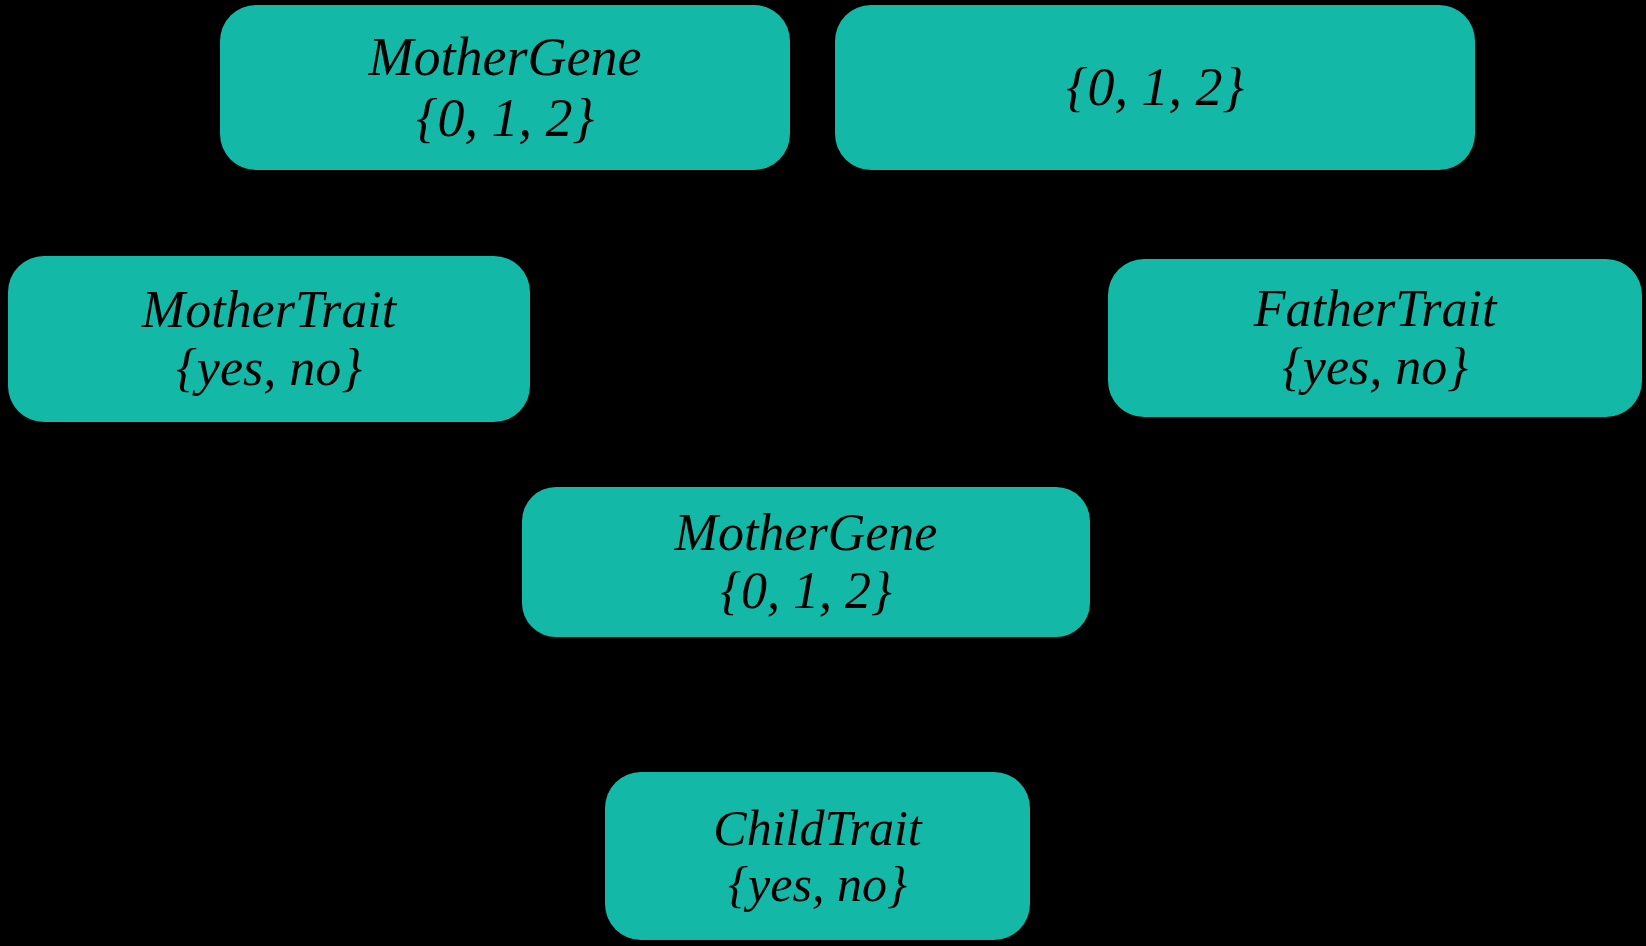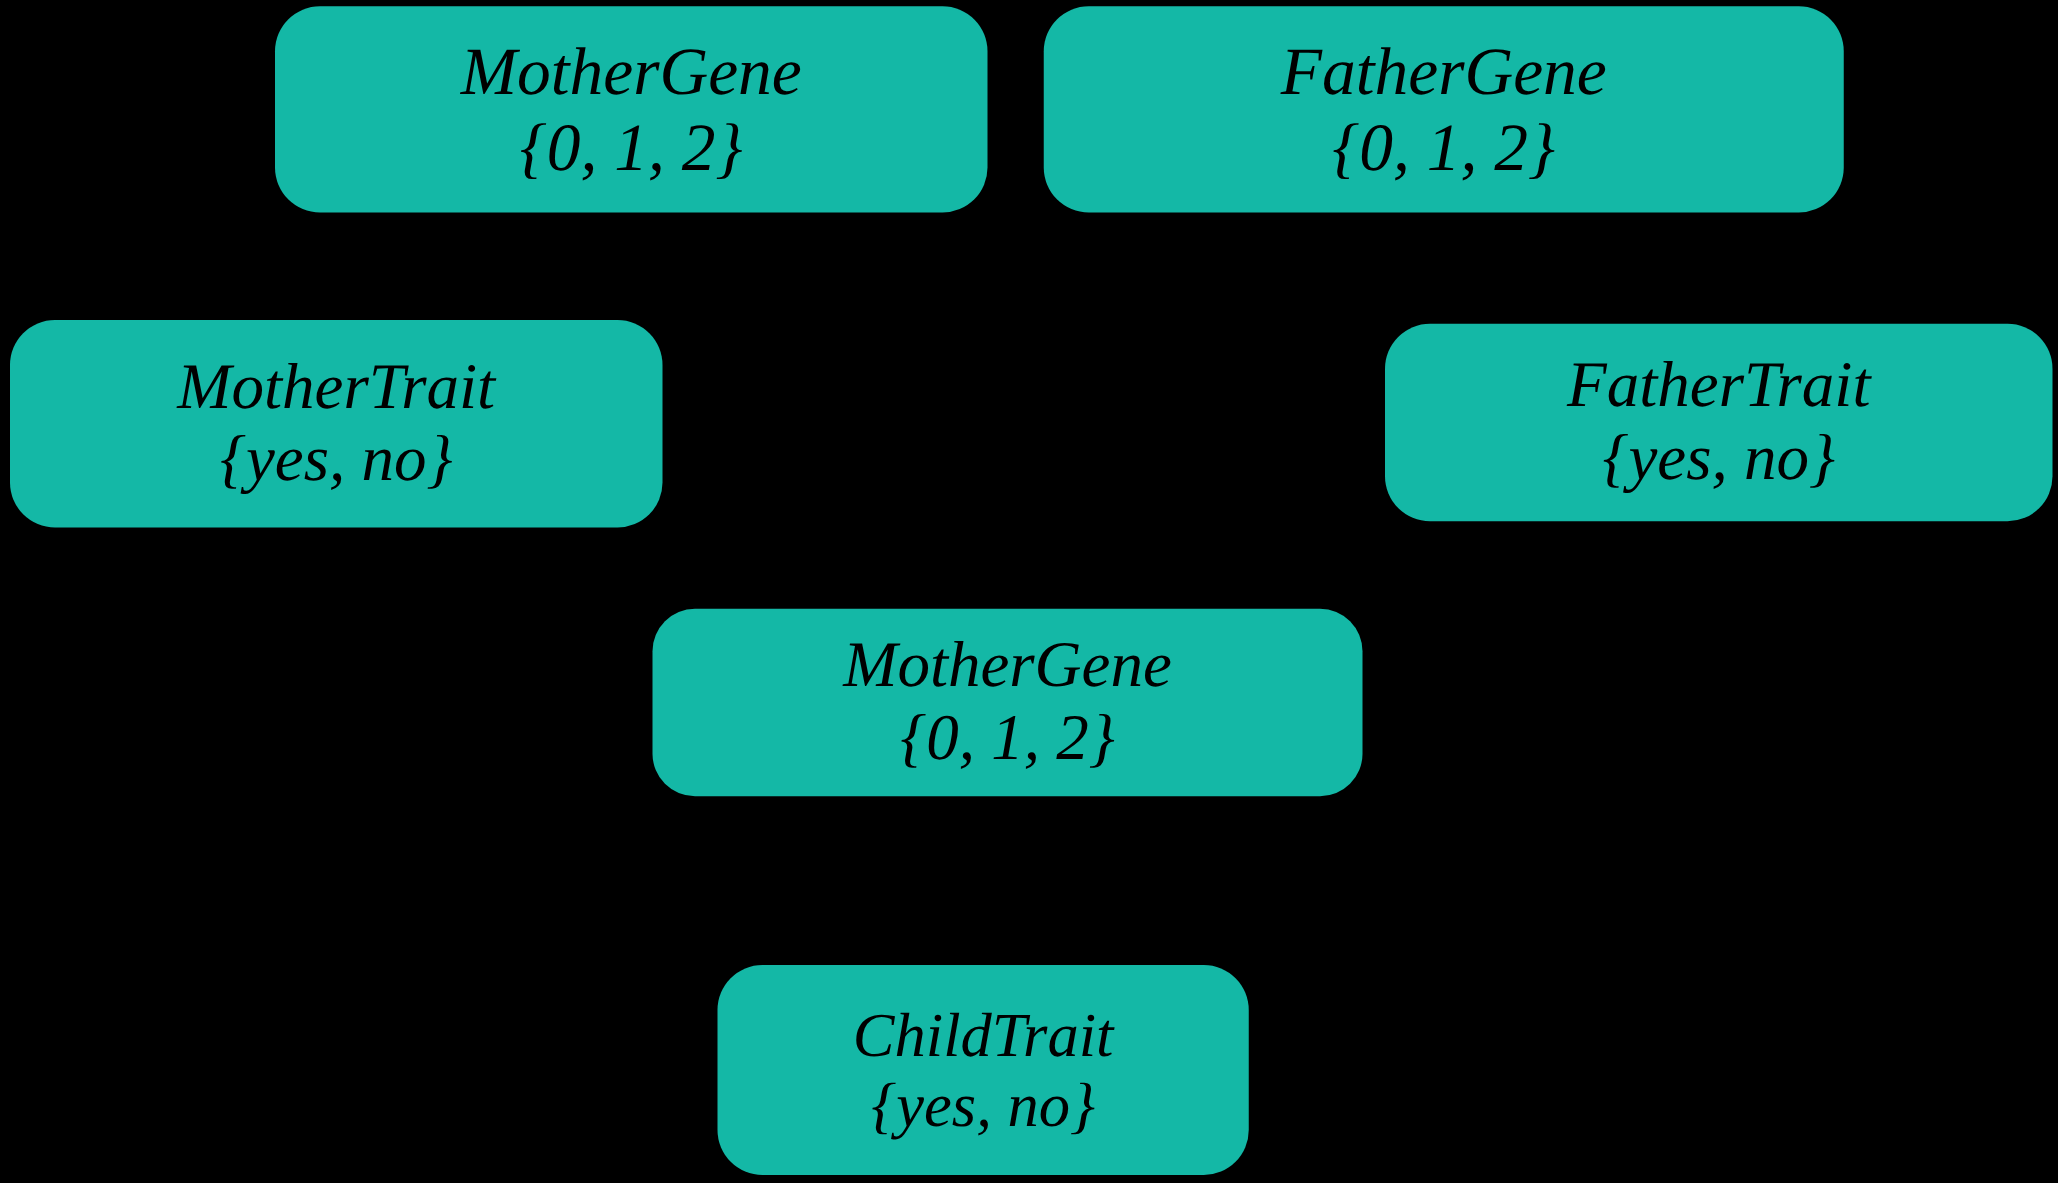--- a/index.html
+++ b/index.html
@@ -39,21 +39,21 @@
     display: block;
     white-space: nowrap;
   }
 
   
   #node-mother-gene   { left: 220px;  top: 5px;   width: 570px; height: 165px; border-radius: 36px; }
   #node-father-gene   { left: 835px;  top: 5px;   width: 640px; height: 165px; border-radius: 36px; }
   #node-mother-trait  { left: 8px;    top: 256px; width: 522px; height: 166px; border-radius: 36px; text-align: right; }
   #node-father-trait  { left: 1108px; top: 259px; width: 534px; height: 158px; border-radius: 36px; }
   #node-child-gene    { left: 522px;  top: 487px; width: 568px; height: 150px; border-radius: 34px; }
-  #node-child-trait   { left: 574px;  top: 772px; width: 425px; height: 168px; border-radius: 36px; }
+  #node-child-trait   { left: 605px;  top: 772px; width: 425px; height: 168px; border-radius: 36px; }
 
   #node-mother-gene  .line1 { font-size: 54px; }
   #node-mother-gene  .line2 { font-size: 54px; }
   #node-father-gene  .line1 { font-size: 54px; }
   #node-father-gene  .line2 { font-size: 54px; }
   #node-mother-trait .line1 { font-size: 52px; }
   #node-mother-trait .line2 { font-size: 52px; }
   #node-father-trait .line1 { font-size: 52px; }
   #node-father-trait .line2 { font-size: 52px; }
   #node-child-gene   .line1 { font-size: 52px; }
@@ -65,21 +65,20 @@
 <body>
 
 <div id="canvas">
 
   <div class="node" id="node-mother-gene">
     <span class="line1">MotherGene</span>
     <span class="line2">{0, 1, 2}</span>
   </div>
 
   <div class="node" id="node-father-gene">
-    <span class="line1">FatherGene</span>
     <span class="line2">{0, 1, 2}</span>
   </div>
 
   <div class="node" id="node-mother-trait">
     <span class="line1">MotherTrait</span>
     <span class="line2">{yes, no}</span>
   </div>
 
   <div class="node" id="node-father-trait">
     <span class="line1">FatherTrait</span>

